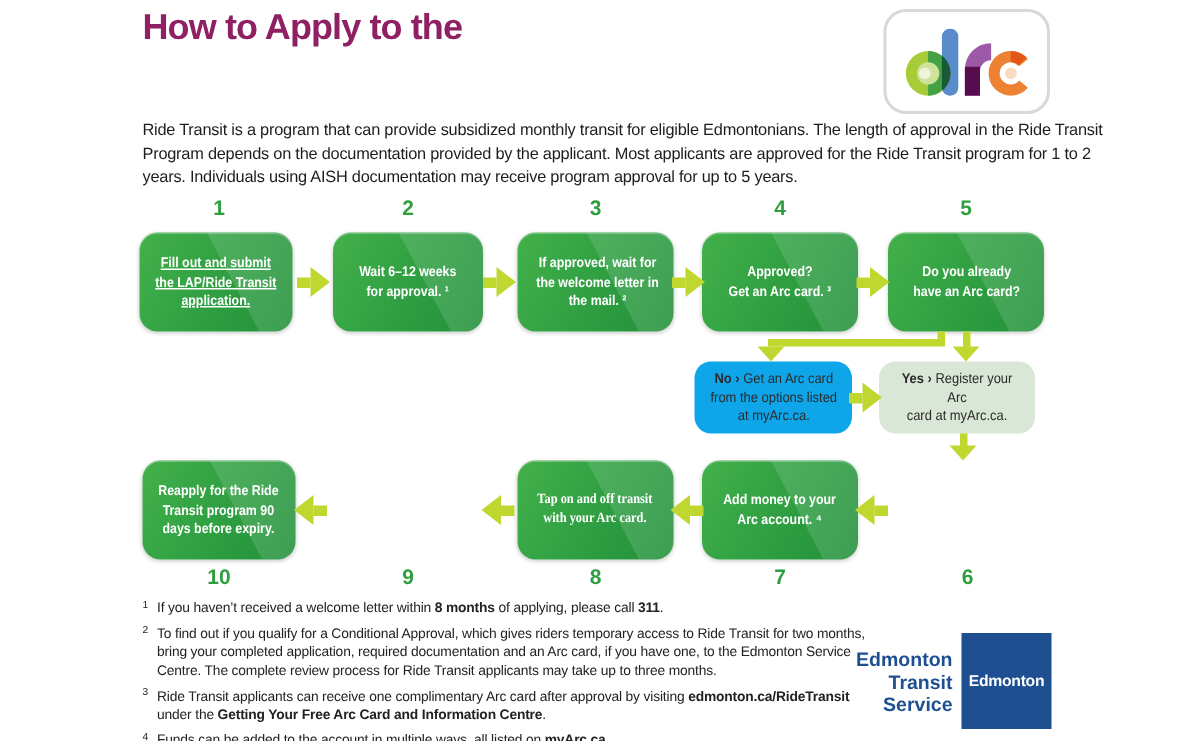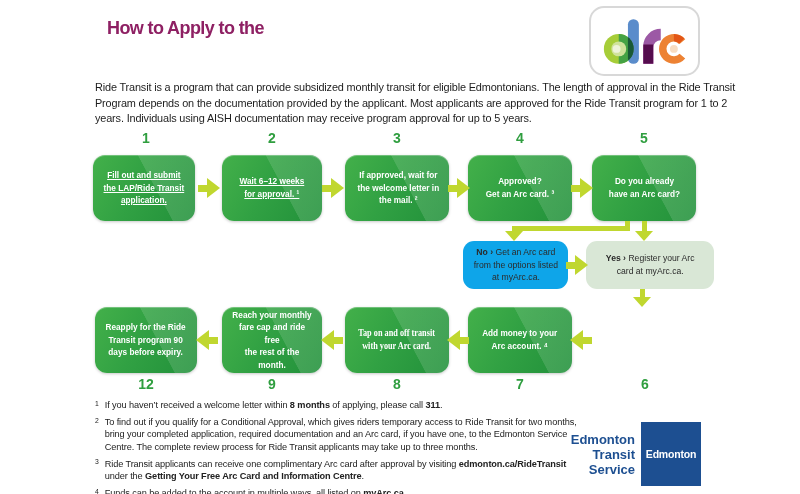--- a/index.html
+++ b/index.html
@@ -1,21 +1,21 @@
 <!DOCTYPE html>
 <html><head>
 <meta charset="utf-8">
 <style>
   html,body{margin:0;padding:0;background:#fff;}
   .canvas{position:relative;width:800px;height:494px;background:#ffffff;
           font-family:"Liberation Sans",sans-serif;overflow:hidden;}
 
   
-  .title{position:absolute;left:95px;top:6px;font-size:18px;font-weight:bold;
-         color:#8e2063;line-height:1.12;letter-spacing:-0.6px;margin:12px;}
+  .title{position:absolute;left:95px;top:6px;font-size:24px;font-weight:bold;
+         color:#8e2063;line-height:1.12;letter-spacing:-0.6px;margin:0;}
   .logo-box{position:absolute;left:589px;top:6px;width:111px;height:70px;background:#fff;
             border:2px solid #d8d8d8;border-radius:15px;display:flex;align-items:center;justify-content:center;box-sizing:border-box;}
   .intro{position:absolute;left:95px;top:80px;width:648px;font-size:10.9px;line-height:1.44;
          color:#1d1d1d;letter-spacing:-0.15px;}
 
   
   .step{position:absolute;height:66px;border-radius:12px;color:#fff;display:flex;align-items:center;
         justify-content:center;text-align:center;box-sizing:border-box;padding:2px 4px;
         background:linear-gradient(118deg,#43b04a 0%,#31a143 45%,#21903a 100%);
         box-shadow:inset 0 1px 0 rgba(255,255,255,.28), 0 1px 3px rgba(0,0,0,.22);overflow:hidden;}
@@ -86,21 +86,21 @@
   <div class="num" style="left:220px;top:130px;width:104px;">2</div>
   <div class="num" style="left:345px;top:130px;width:104px;">3</div>
   <div class="num" style="left:468px;top:130px;width:104px;">4</div>
   <div class="num" style="left:592px;top:130px;width:104px;">5</div>
 
   <div class="step" style="left:93px;top:155px;width:102px;text-decoration:underline;">
       <span class="txt">Fill out and submit
 the LAP/Ride Transit
 application.</span>
     </div>
-  <div class="step" style="left:222px;top:155px;width:100px;text-decoration:underline;">
+  <div class="step" style="left:222px;top:155px;width:100px;">
       <span class="txt">Wait 6–12 weeks
 for approval. ¹</span>
     </div>
   <div class="step" style="left:345px;top:155px;width:104px;justify-content:flex-end;">
       <span class="txt">If approved, wait for
 the welcome letter in
 the mail. ²</span>
     </div>
   <div class="step" style="left:468px;top:155px;width:104px;">
       <span class="txt">Approved?
@@ -132,43 +132,38 @@
   <div class="bar" style="left:512px;top:226px;width:118px;height:5px;"></div>
   <div class="head-d" style="left:505px;top:231px;"></div>
   <div class="bar" style="left:642px;top:221px;width:5px;height:11px;"></div>
   <div class="head-d" style="left:635px;top:231px;"></div>
 
   <div class="dec dec-no" style="left:463px;top:241px;width:105px;">
     <span class="txt"><b>No ›</b><span> Get an Arc card
 from the options listed
 at myArc.ca.</span></span>
   </div>
-  <div class="dec dec-yes" style="left:586px;top:241px;width:128px;">
+  <div class="dec dec-yes" style="left:586px;top:241px;width:104px;">
     <span class="txt"><b>Yes ›</b><span> Register your Arc
 card at myArc.ca.</span></span>
   </div>
 
   <div class="arr" style="left:566px;top:255px;">
       <div class="stem"></div>
       <div class="head-r"></div>
     </div>
 
   <div class="bar" style="left:640px;top:289px;width:5px;height:9px;"></div>
   <div class="head-d" style="left:633px;top:297px;"></div>
 
   <div class="step" style="left:95px;top:307px;width:102px;">
       <span class="txt">Reapply for the Ride
 Transit program 90
 days before expiry.</span>
     </div>
-  <div class="step" style="left:222px;top:307px;width:100px;">
-      <span class="txt">Reach your monthly
-fare cap and ride free
-the rest of the month.</span>
-    </div>
   <div class="step" style="left:345px;top:307px;width:104px;font-family:Liberation Serif, serif;">
       <span class="txt">Tap on and off transit
 with your Arc card.</span>
     </div>
   <div class="step" style="left:468px;top:307px;width:104px;">
       <span class="txt">Add money to your
 Arc account. ⁴</span>
     </div>
 
   <div class="arr" style="left:196px;top:330px;">
@@ -181,21 +176,21 @@
     </div>
   <div class="arr" style="left:447px;top:330px;">
       <div class="head-l"></div>
       <div class="stem"></div>
     </div>
   <div class="arr" style="left:570px;top:330px;">
       <div class="head-l"></div>
       <div class="stem"></div>
     </div>
 
-  <div class="num" style="left:94px;top:376px;width:104px;">12</div>
+  <div class="num" style="left:94px;top:376px;width:104px;">10</div>
   <div class="num" style="left:220px;top:376px;width:104px;">9</div>
   <div class="num" style="left:345px;top:376px;width:104px;">8</div>
   <div class="num" style="left:468px;top:376px;width:104px;">7</div>
   <div class="num" style="left:592px;top:376px;width:106px;">6</div>
 
   <div class="footnotes">
       <div class="fn">
         <sup>1</sup>
         <div><span>If you haven’t received a welcome letter within </span><b>8 months</b><span> of applying, please call </span><b>311</b><span>.</span></div>
       </div>

